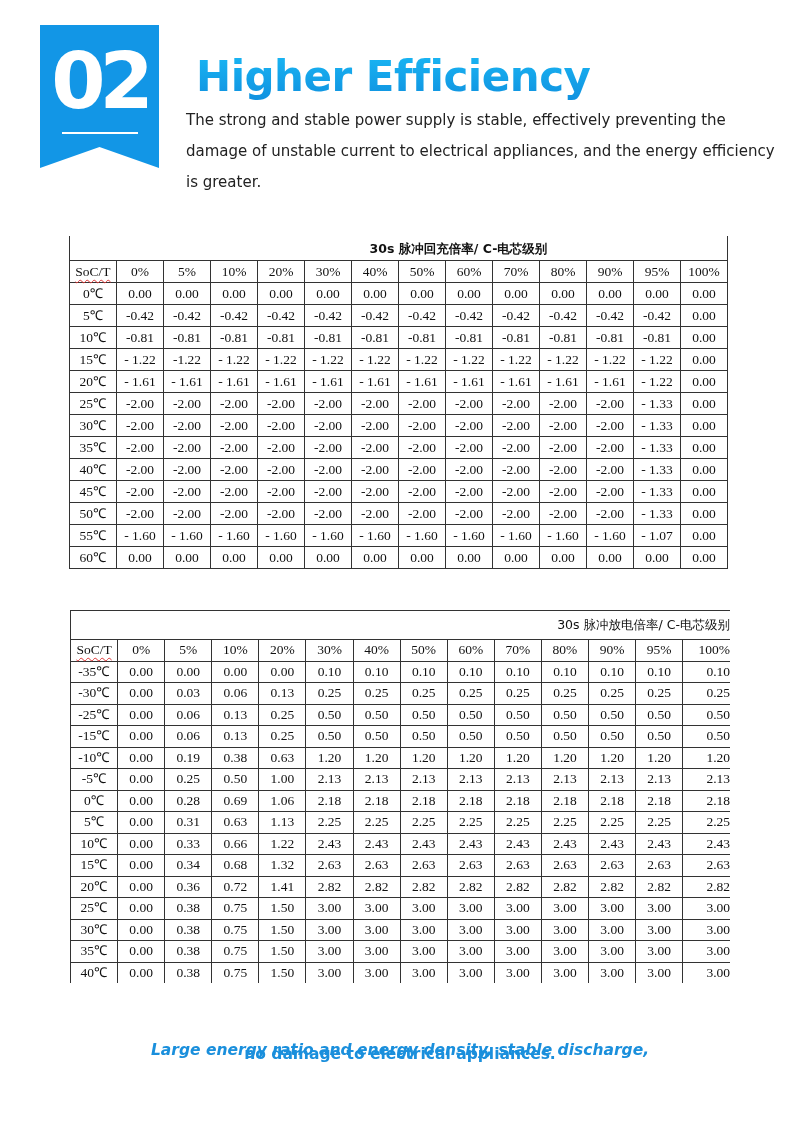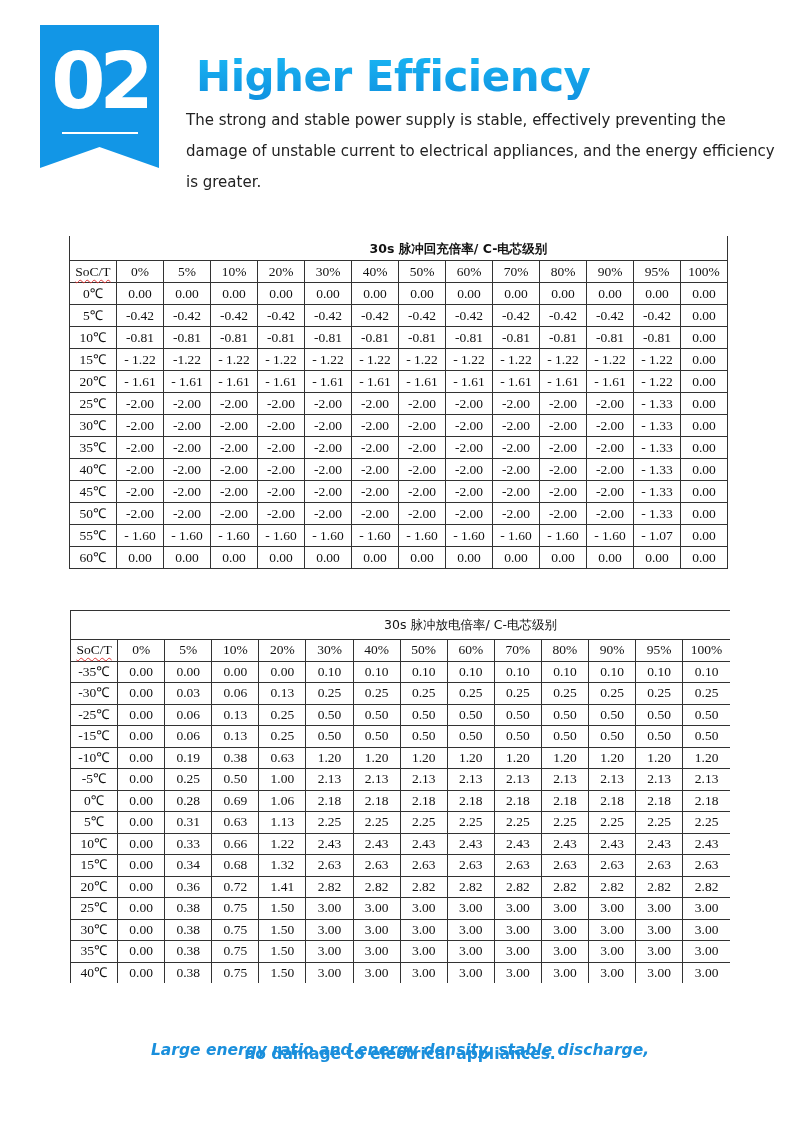--- a/index.html
+++ b/index.html
@@ -17,21 +17,21 @@
   table.grid td { border: 1.5px solid #333; text-align: center; padding: 0; height: 21px; line-height: 21px; white-space: nowrap; }
   table.grid td.caption { font-family: "DejaVu Sans", sans-serif; font-size: 12.5px; text-align: center; height: 24px; border-top: none; }
   .soc { text-decoration: underline wavy #d33; text-decoration-thickness: 1px; text-underline-offset: 3px; }
 
   #t1 { left: 69px; top: 236px; width: 659px; }
   #t1 td.caption { border-left: 1.5px solid #333; border-right: 1.5px solid #333; padding-left: 120px; font-weight: bold; }
 
   #t2 { left: 70px; top: 610px; width: 660px; }
   #t2 td { height: 20.5px; line-height: 20.5px; }
   #t2 td.caption { border-top: 1.5px solid #333; border-right: none; padding-left: 140px; height: 28px; }
-  #t2 tr td:last-child { border-right: none; }
+  #t2 tr td:last-child { border-right: none; text-align: right; }
   #t2 tr:last-child td { border-bottom: none; }
 
   .footer { position: absolute; left: 0; width: 800px; text-align: center; font-family: "DejaVu Sans", sans-serif; font-weight: bold; font-size: 15.5px; color: #1a8fdc; }
   .footer.l1 { top: 1041px; font-style: italic; }
   .footer.l2 { top: 1045px; }
 </style>
 </head>
 <body>
 
 <div class="badge">

